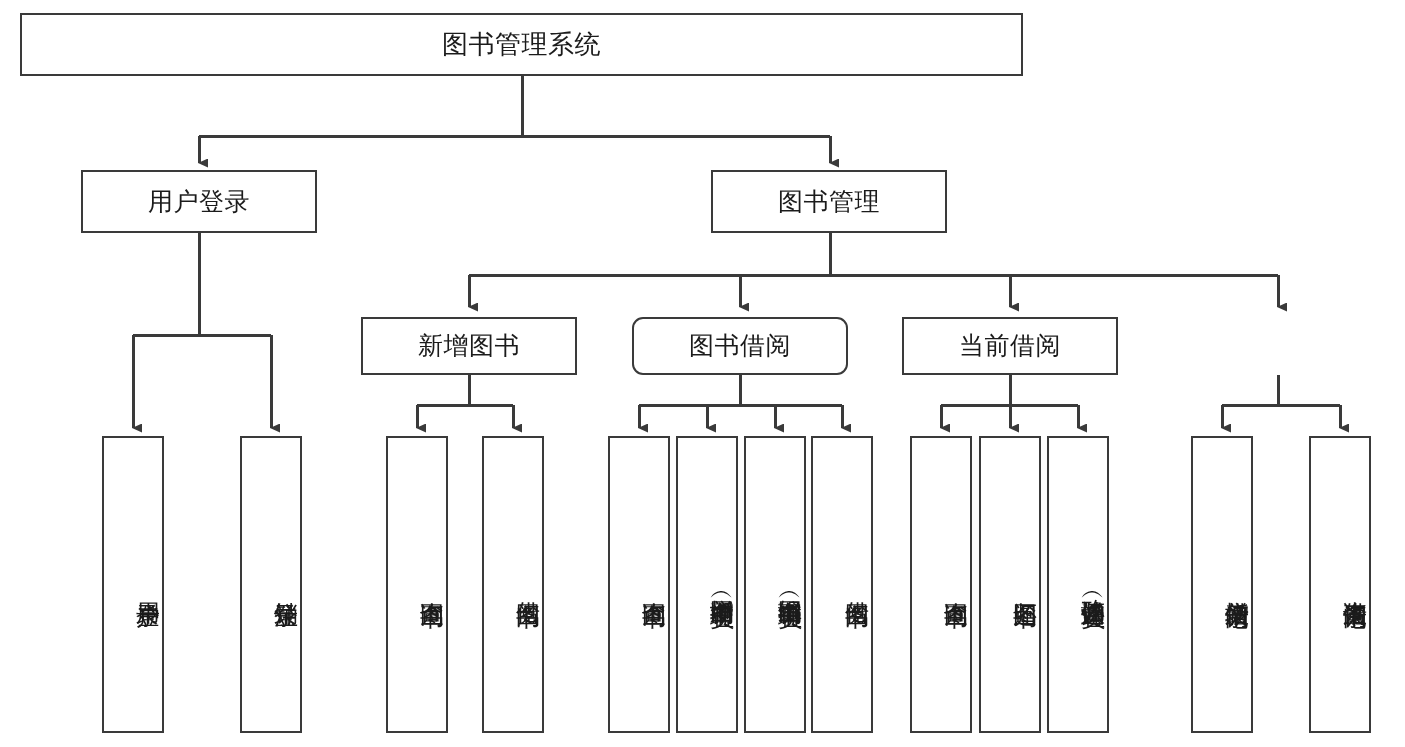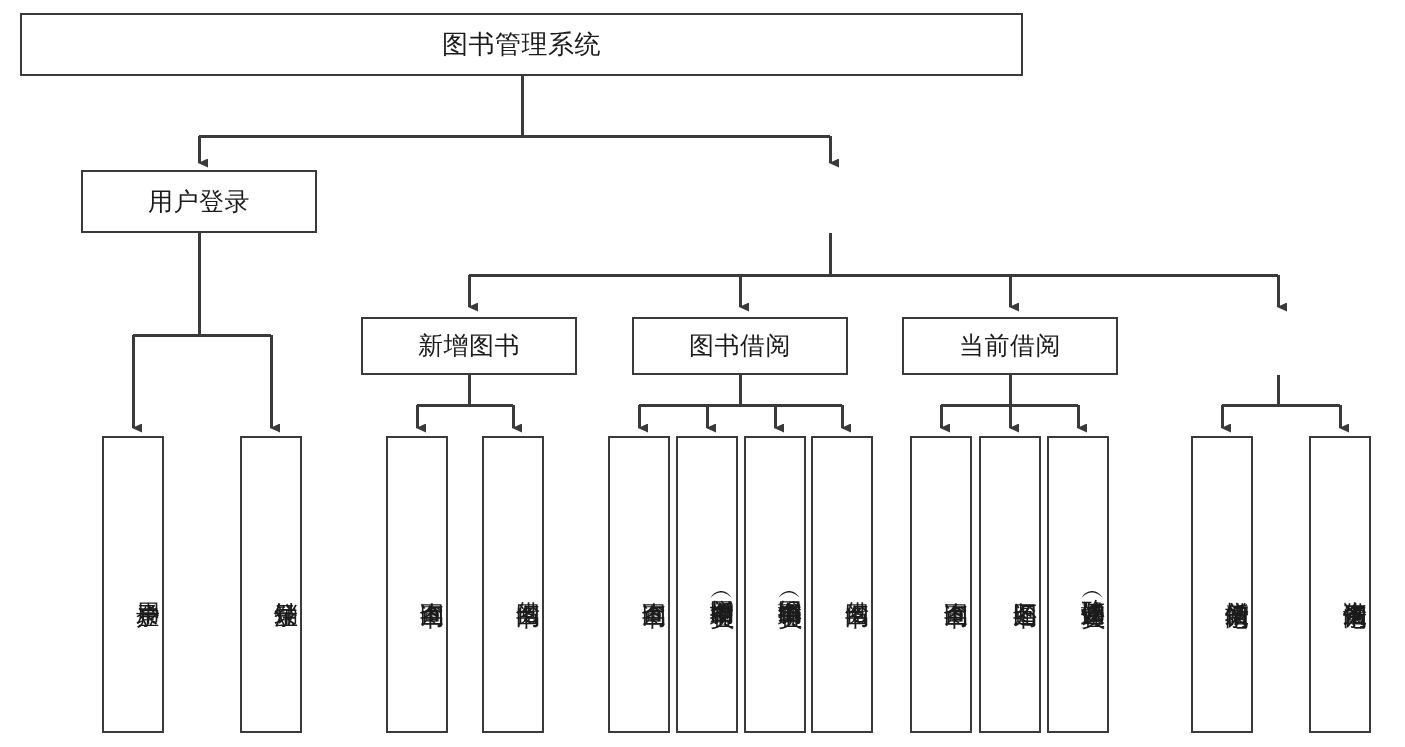--- a/index.html
+++ b/index.html
@@ -126,25 +126,28 @@
     </g>
   </svg>
 
   <div class="node node-h node-root" style="left:20px; top:13px; width:1003px; height:63px;">
     <span>图书管理系统</span>
   </div>
 
   <div class="node node-h" style="left:81px; top:170px; width:236px; height:63px;">
     <span>用户登录</span>
   </div>
+  <div class="node node-h" style="left:711px; top:170px; width:236px; height:63px;">
+    <span>图书管理</span>
+  </div>
 
   <div class="node node-h" style="left:361px; top:317px; width:216px; height:58px;">
     <span>新增图书</span>
   </div>
-  <div class="node node-h" style="left:632px; top:317px; width:216px; height:58px;">
+  <div class="node node-h" style="left:632px; top:317px; width:216px; height:58px;border-radius:11px;">
     <span>图书借阅</span>
   </div>
   <div class="node node-h" style="left:902px; top:317px; width:216px; height:58px;">
     <span>当前借阅</span>
   </div>
 
   <div class="node node-v" style="left:102px; top:436px; width:62px; height:297px;">
     <span class="vlabel">用户登录</span>
   </div>
   <div class="node node-v" style="left:240px; top:436px; width:62px; height:297px;">

